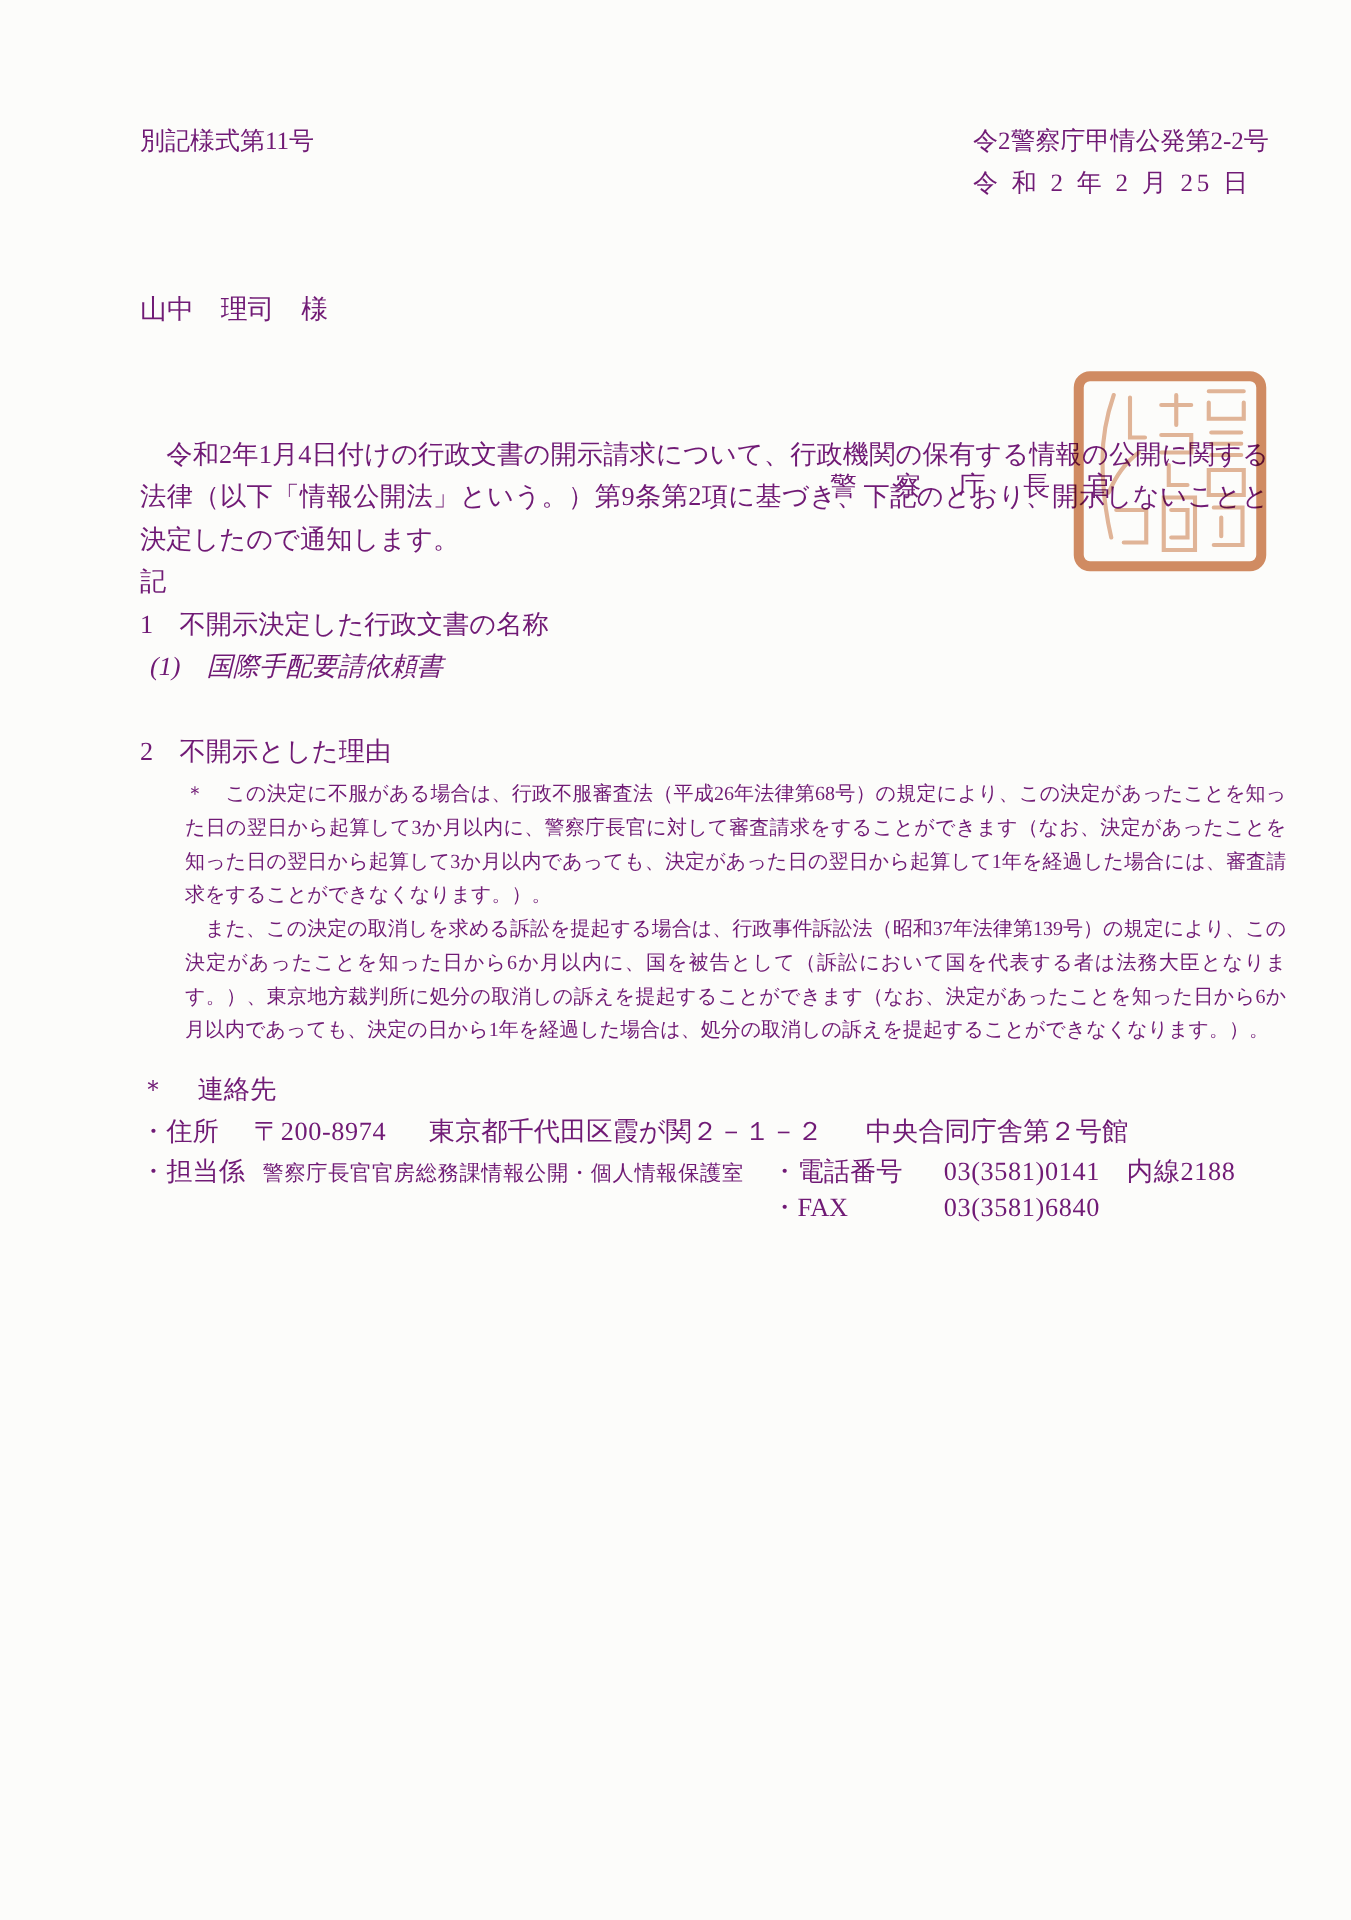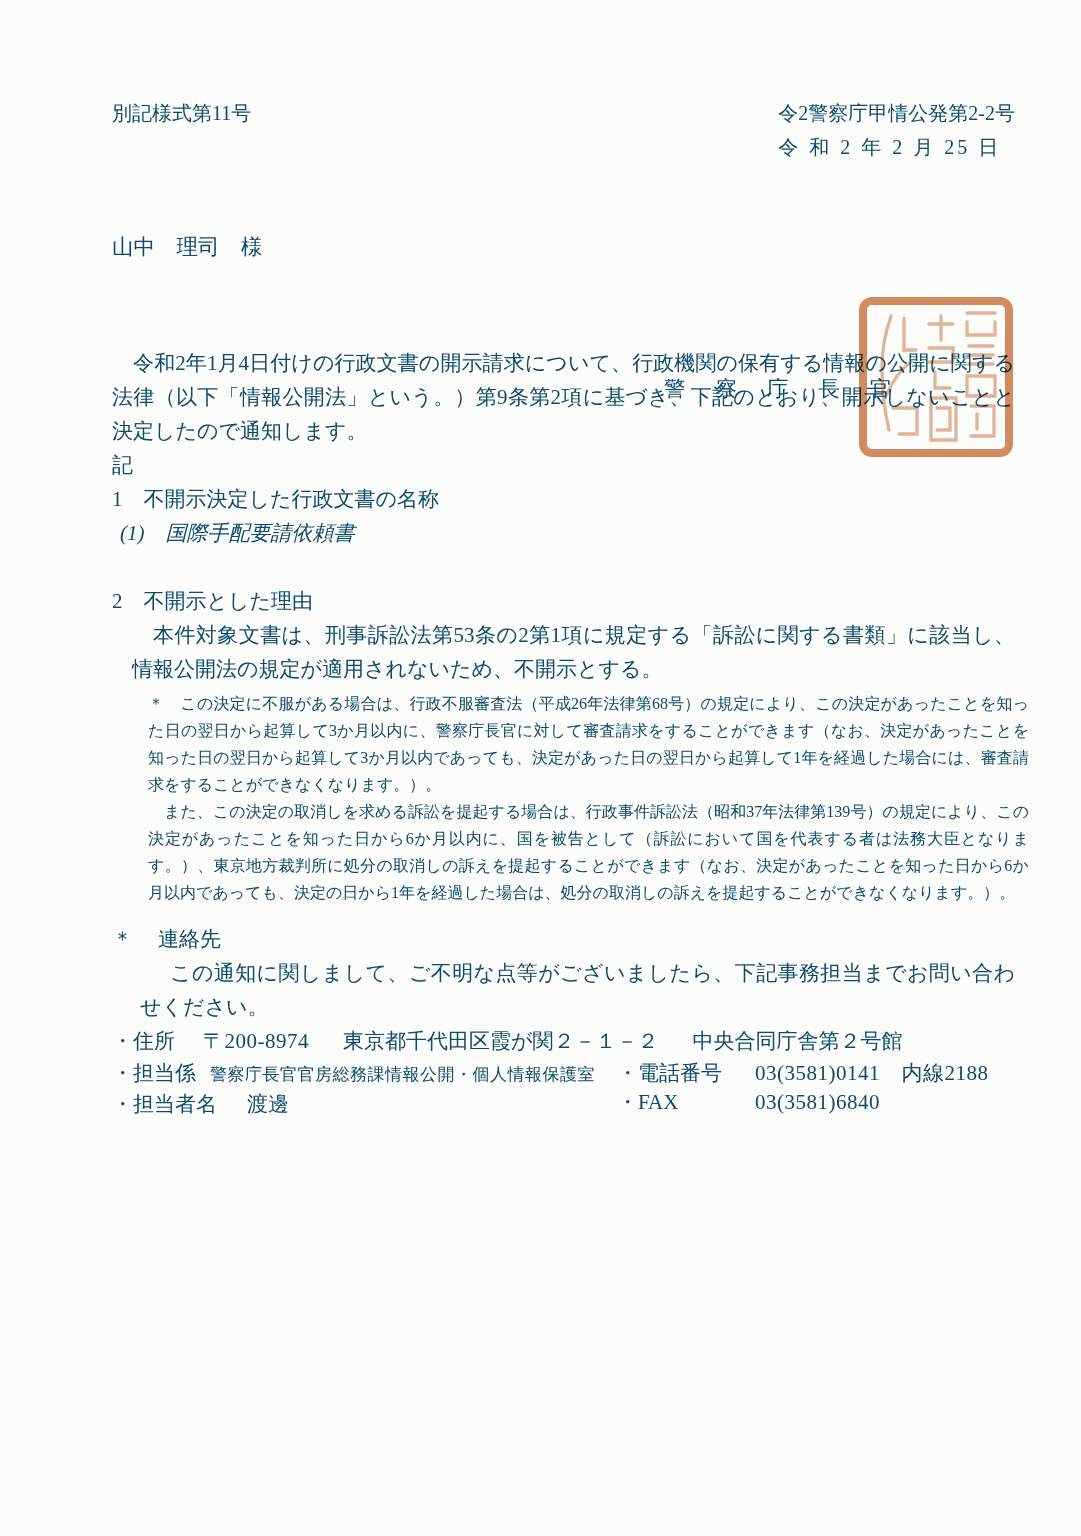--- a/index.html
+++ b/index.html
@@ -1,21 +1,21 @@
 <!DOCTYPE html>
 <html lang="ja"><head>
 <meta charset="utf-8">
 <style>
   html,body{margin:0;padding:0;background:#e8e8e8;}
   .page{
     position:relative;
     width:1081px;height:1536px;
     margin:0 auto;
     background:#fcfcfa;
-    color:#0c4a6e;
+    color:#701a75;
     font-family:"Liberation Serif","DejaVu Serif",serif;
     overflow:hidden;
     box-shadow:0 0 6px rgba(0,0,0,.25);
   }
   .content{
     position:absolute;
     left:112px;right:66px;top:96px;
     font-size:21px;line-height:34px;
   }
   .header-row{display:flex;justify-content:space-between;align-items:flex-start;}
@@ -121,44 +121,38 @@
 
     <div class="body-block">
       <p>　令和2年1月4日付けの行政文書の開示請求について、行政機関の保有する情報の公開に関する法律（以下「情報公開法」という。）第9条第2項に基づき、下記のとおり、開示しないことと決定したので通知します。</p>
       <p class="record-marker">記</p>
     </div>
 
     <p class="sec-heading">1　不開示決定した行政文書の名称</p>
     <p class="sec-item">(1)　国際手配要請依頼書</p>
 
     <p class="sec-heading sec2" style="margin-top:34px;">2　不開示とした理由</p>
-    <p class="sec2-body">本件対象文書は、刑事訴訟法第53条の2第1項に規定する「訴訟に関する書類」に該当し、情報公開法の規定が適用されないため、不開示とする。</p>
 
     <div class="notes" style="margin-top:4px;">
       <p>＊　この決定に不服がある場合は、行政不服審査法（平成26年法律第68号）の規定により、この決定があったことを知った日の翌日から起算して3か月以内に、警察庁長官に対して審査請求をすることができます（なお、決定があったことを知った日の翌日から起算して3か月以内であっても、決定があった日の翌日から起算して1年を経過した場合には、審査請求をすることができなくなります。）。</p>
       <p>　また、この決定の取消しを求める訴訟を提起する場合は、行政事件訴訟法（昭和37年法律第139号）の規定により、この決定があったことを知った日から6か月以内に、国を被告として（訴訟において国を代表する者は法務大臣となります。）、東京地方裁判所に処分の取消しの訴えを提起することができます（なお、決定があったことを知った日から6か月以内であっても、決定の日から1年を経過した場合は、処分の取消しの訴えを提起することができなくなります。）。</p>
     </div>
 
     <div class="contact">
       <p class="contact-heading"><span class="star">＊</span><span>連絡先</span></p>
-      <p class="contact-note">この通知に関しまして、ご不明な点等がございましたら、下記事務担当までお問い合わせください。</p>
 
       <p class="addr-line">
         <span>・住所</span><span class="gap-s"></span><span class="mono-ish">〒200-8974</span><span class="gap-m"></span><span>東京都千代田区霞が関２－１－２</span><span class="gap-m"></span><span>中央合同庁舎第２号館</span>
       </p>
 
       <div class="contact-cols">
         <div class="col-left">
           <div class="crow">
             <span class="clabel">・担当係</span>
             <span class="office-small">警察庁長官官房総務課情報公開・個人情報保護室</span>
-          </div>
-          <div class="crow">
-            <span class="clabel">・担当者名</span>
-            <span class="person-val">渡邊</span>
           </div>
         </div>
         <div class="col-right">
           <div class="crow">
             <span class="rlabel">・電話番号</span>
             <span class="mono-ish">03(3581)0141　内線2188</span>
           </div>
           <div class="crow">
             <span class="rlabel">・FAX</span>
             <span class="mono-ish">03(3581)6840</span>

